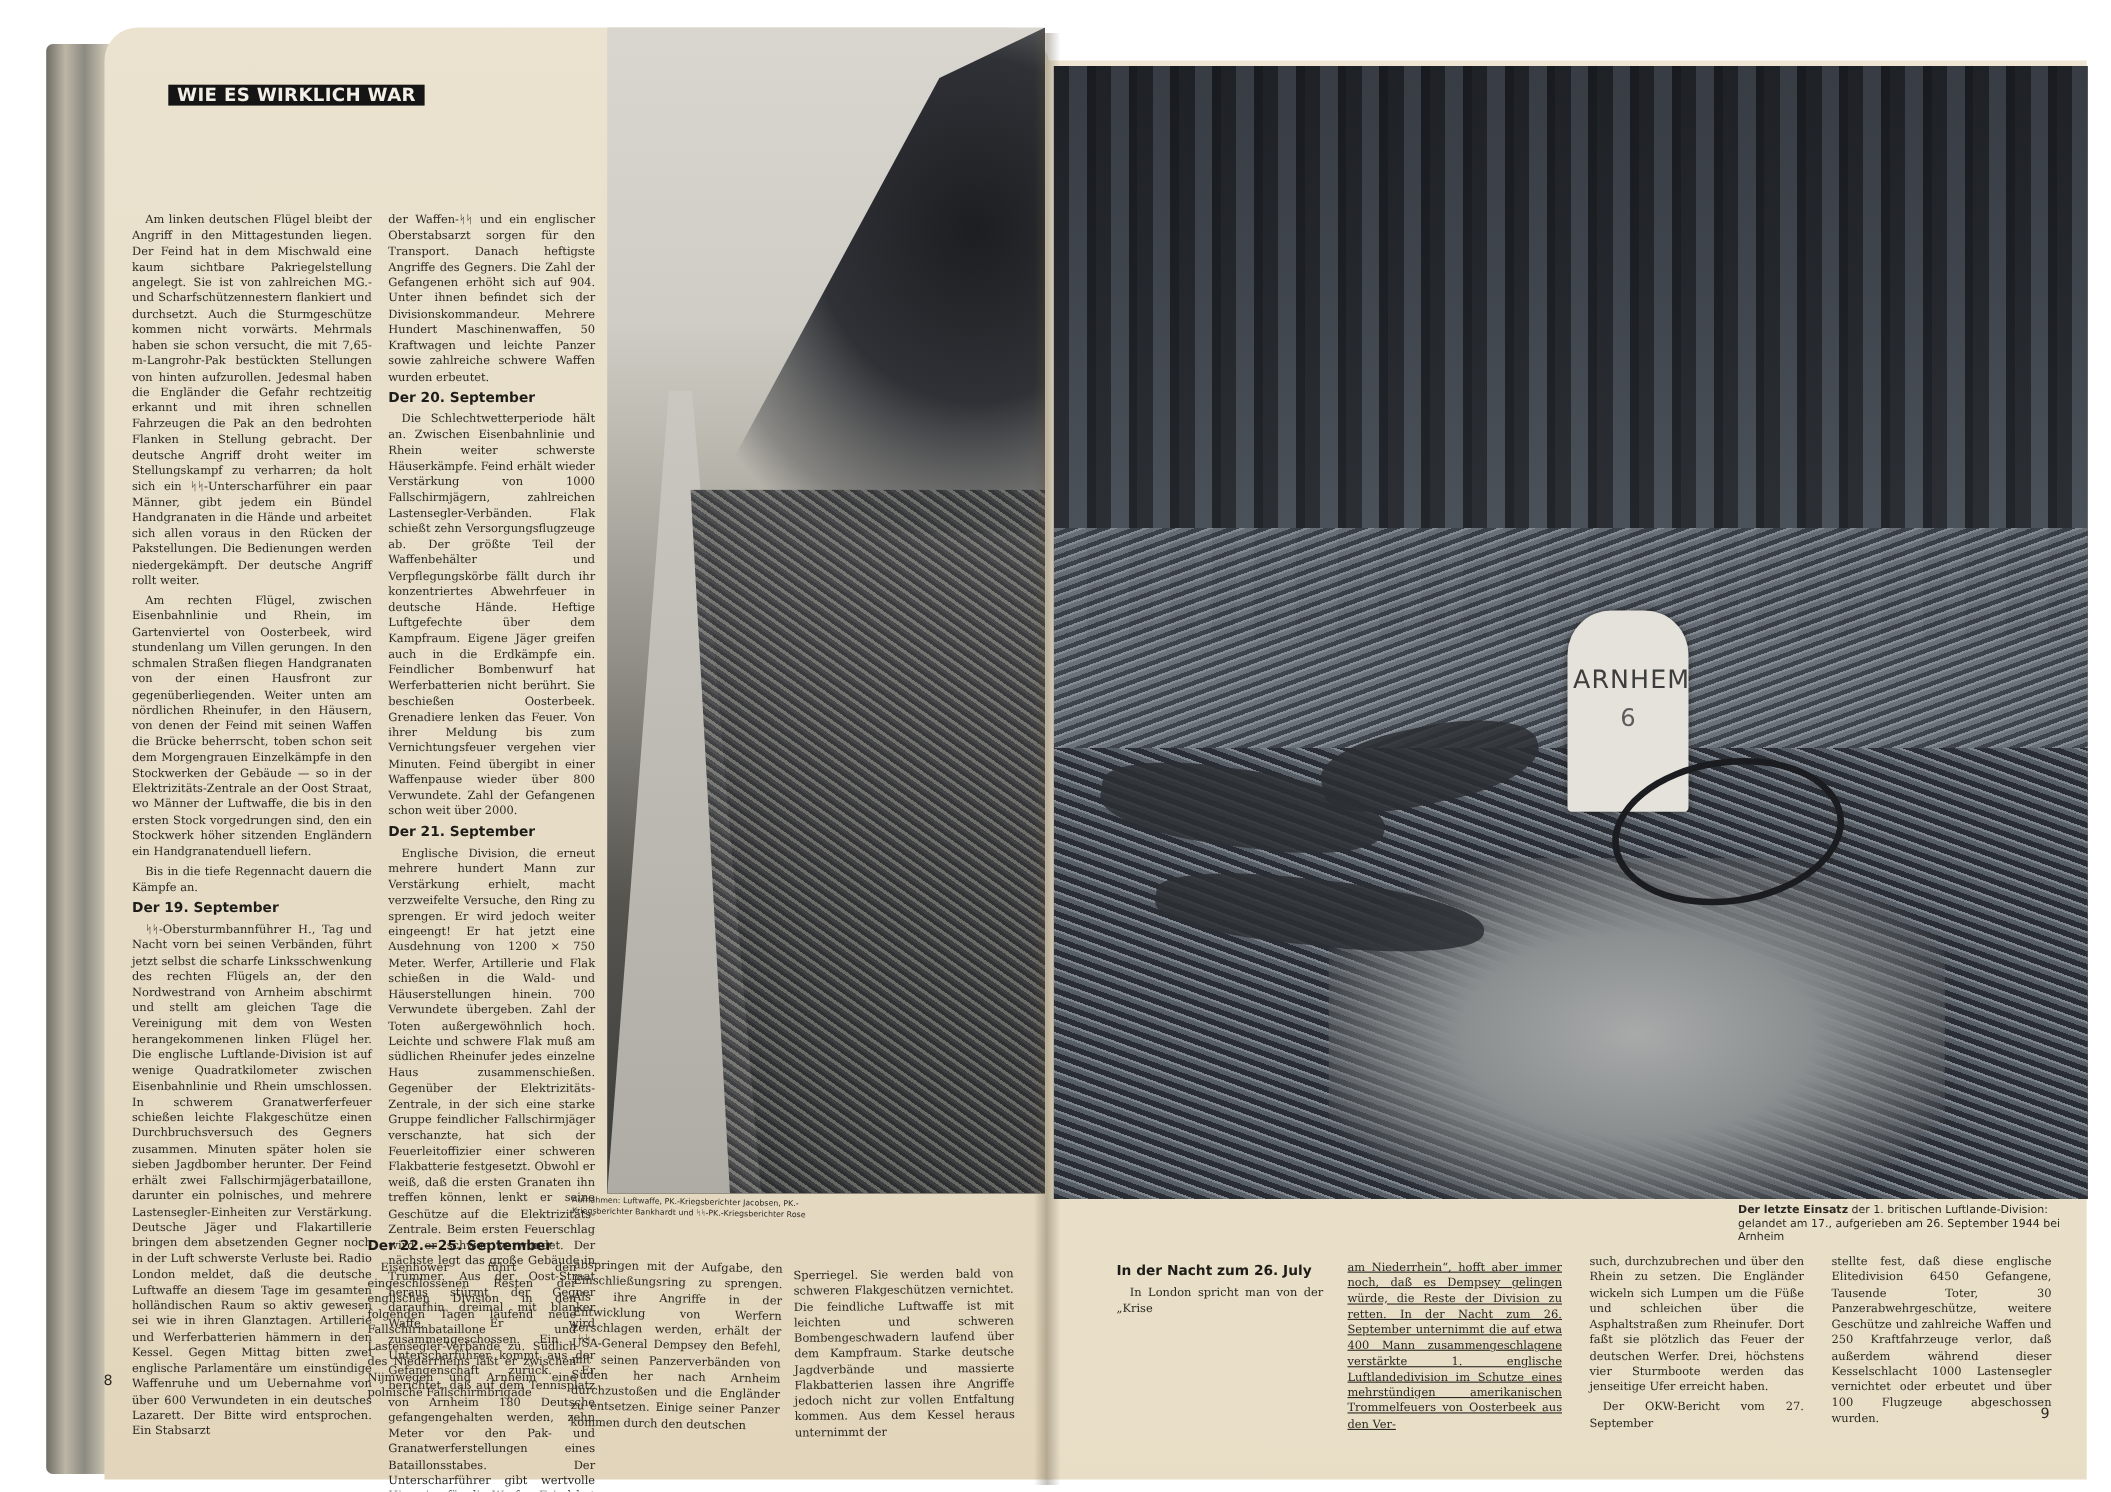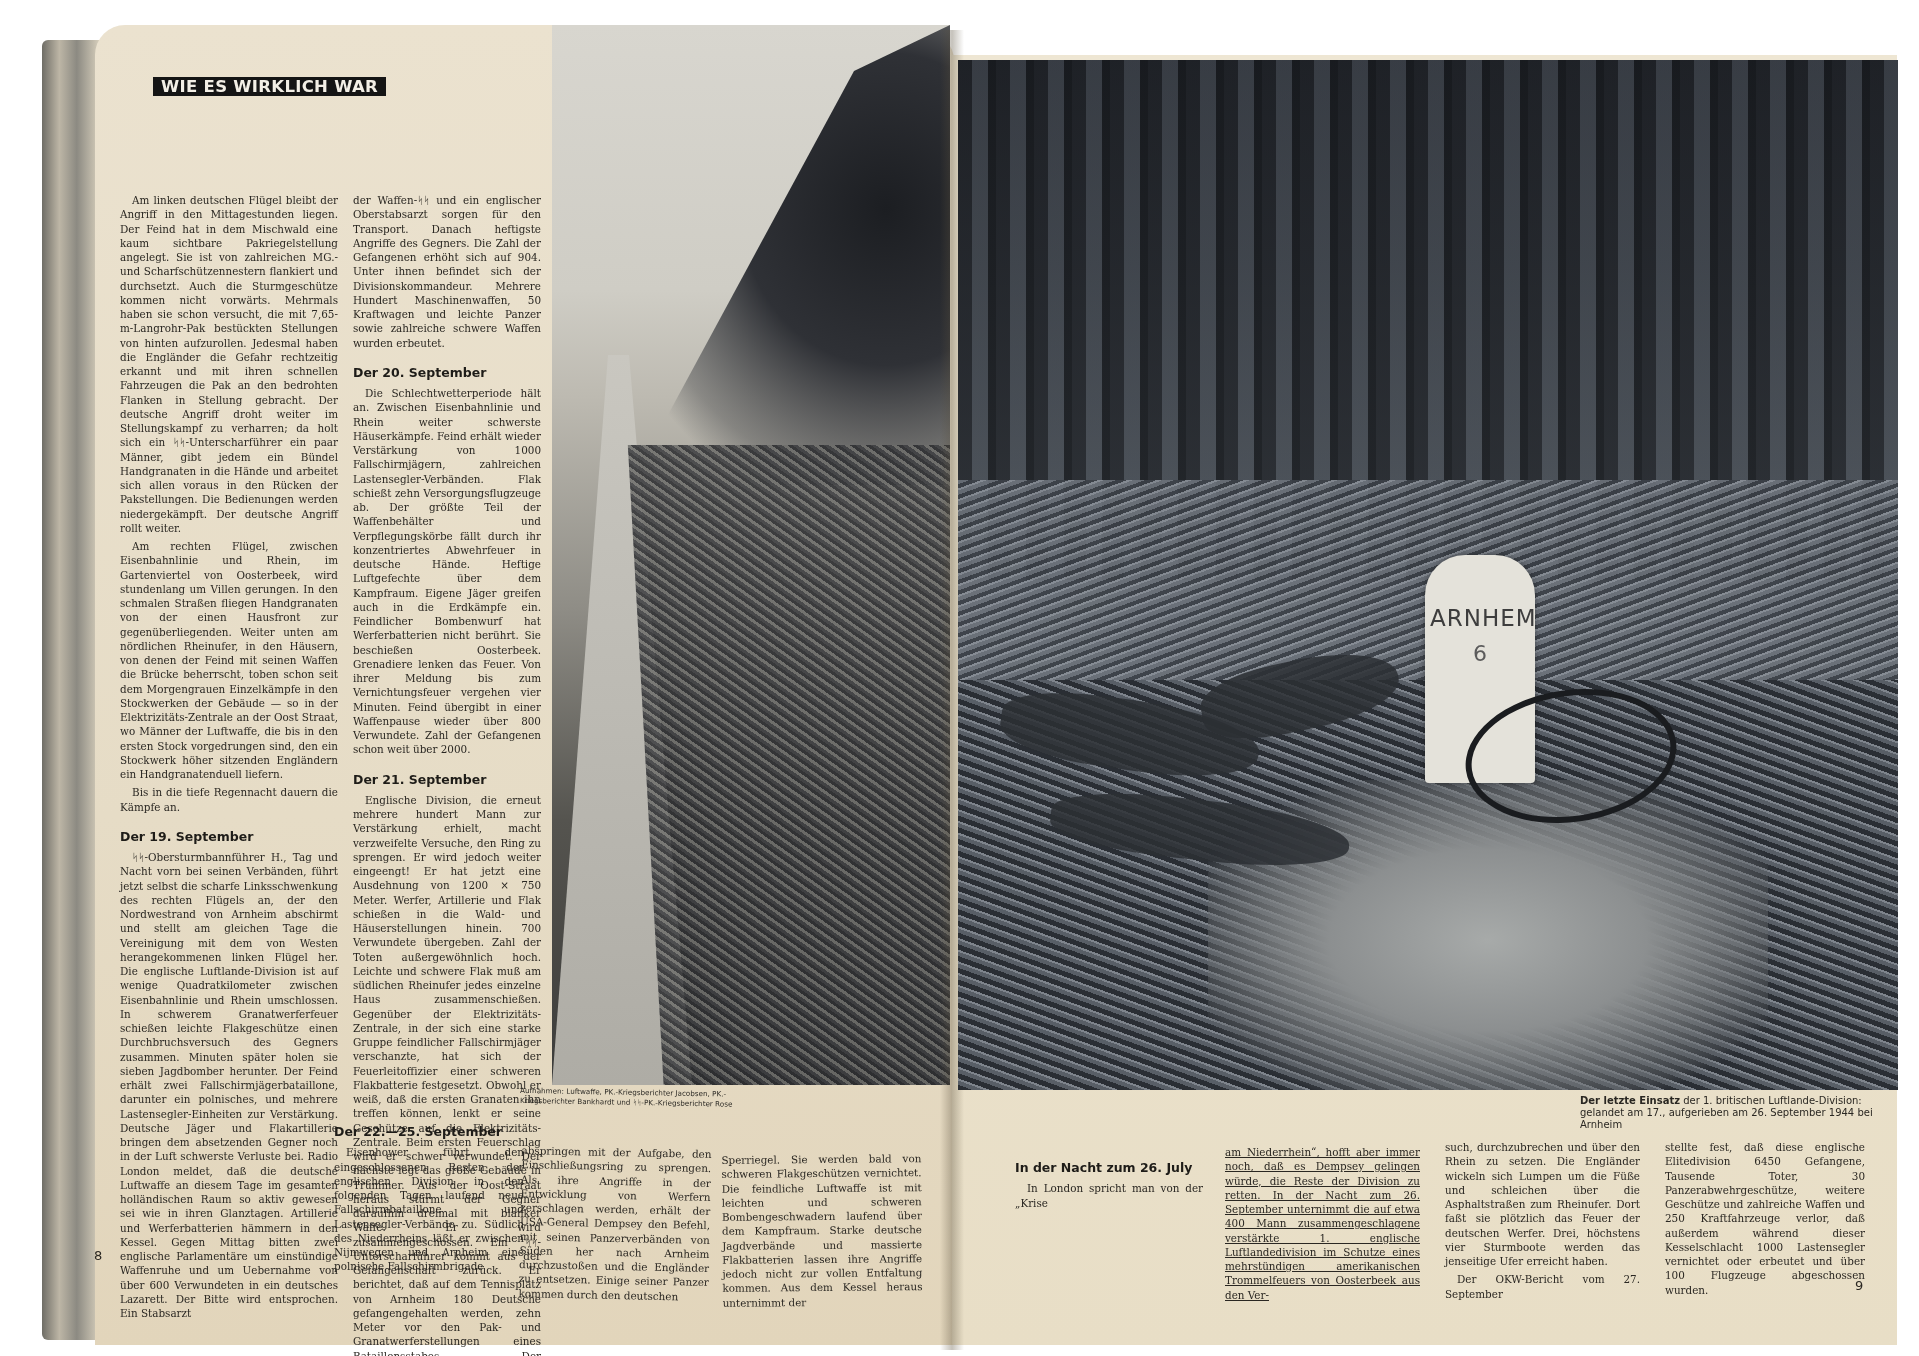--- a/index.html
+++ b/index.html
@@ -15,21 +15,21 @@
   .right-page { position:absolute; left:952px; top:55px; width:945px; height:1290px;
     background:linear-gradient(180deg,#eee6d3 0%,#e8dec6 100%); }
   .gutter { position:absolute; left:940px; top:30px; width:24px; height:1320px;
     background:linear-gradient(90deg,rgba(90,80,60,0.0),rgba(90,80,60,0.35),rgba(90,80,60,0.0)); }
 
   .headline-box { position:absolute; left:153px; top:77px; background:#151515; color:#f3efe6;
     padding:0 8px; font-family:"DejaVu Sans", sans-serif; font-weight:bold; font-size:16.5px; letter-spacing:0.3px; }
 
   .col { position:absolute; font-size:10.4px; line-height:14.25px; color:#2a2722; text-align:justify; hyphens:manual; }
   .col p { margin:0 0 4px 0; text-indent:12px; }
-  .col h3 { margin:16px 0 6px 0; font-family:"DejaVu Sans", sans-serif; font-weight:bold; font-size:12.5px; color:#1e1c18; text-indent:0; }
+  .col h3 { margin:3px 0 6px 0; font-family:"DejaVu Sans", sans-serif; font-weight:bold; font-size:12.5px; color:#1e1c18; text-indent:0; }
 
   
   .photo-left { position:absolute; left:552px; top:25px; width:398px; height:1060px; overflow:hidden;
     background:linear-gradient(180deg,#d8d6cf 0%,#cfcdc5 25%,#bdbab1 35%,#8f8d86 55%,#55544f 75%,#3b3b39 100%); }
   .photo-left .trees { position:absolute; right:0; top:0; width:320px; height:460px;
     background:radial-gradient(ellipse at 80% 40%,#1c1e22 0%,#2f3136 40%,rgba(60,62,66,0.4) 70%,rgba(0,0,0,0) 80%); clip-path:polygon(100% 0,100% 100%,0 100%,70% 10%); }
   .photo-left .road { position:absolute; left:0; top:330px; width:140px; height:730px;
     background:linear-gradient(180deg,#c9c7c0,#aeaca5); clip-path:polygon(40% 0,55% 0,100% 100%,0 100%); }
   .photo-left .verge { position:absolute; left:40px; top:420px; width:358px; height:640px;
     background:repeating-linear-gradient(35deg,#3c3d40 0 3px,#6e6e6b 3px 6px,#2b2c2f 6px 9px); opacity:0.85; clip-path:polygon(10% 0,100% 0,100% 100%,20% 100%); }
@@ -40,21 +40,21 @@
   .photo-right { position:absolute; left:958px; top:60px; width:940px; height:1030px; overflow:hidden;
     background:linear-gradient(180deg,#2e3239 0%,#3c4148 20%,#4e545b 40%,#616870 55%,#545a61 70%,#3a3f46 100%); }
   .photo-right .forest { position:absolute; left:0; top:0; width:100%; height:520px;
     background:repeating-linear-gradient(90deg,rgba(20,22,26,0.6) 0 14px,rgba(70,76,84,0.4) 14px 30px,rgba(15,17,20,0.7) 30px 38px); }
   .photo-right .bank { position:absolute; left:0; top:420px; width:100%; height:240px;
     background:repeating-linear-gradient(160deg,#6c727a 0 4px,#3b4047 4px 8px,#8a9098 8px 10px); opacity:0.9; }
   .photo-right .ground { position:absolute; left:0; top:620px; width:100%; height:410px;
     background:repeating-linear-gradient(20deg,#2a2e34 0 5px,#585e66 5px 9px,#7e848c 9px 11px); }
   .photo-right .path { position:absolute; left:250px; top:720px; width:560px; height:320px;
     background:radial-gradient(ellipse at 50% 50%,#a7aaa9 0%,#8c8f90 40%,rgba(90,94,98,0.4) 75%,rgba(0,0,0,0) 80%); }
-  .milestone { position:absolute; left:1425px; top:555px; width:110px; height:228px; background:#e4e2da;
+  .milestone { position:absolute; left:1425px; top:555px; width:110px; height:183px; background:#e4e2da;
     border-radius:40px 40px 4px 4px; box-shadow:0 0 6px rgba(0,0,0,0.4); }
   .milestone .label { position:absolute; left:5px; top:50px; width:100px; text-align:center; font-family:"DejaVu Sans", sans-serif;
     font-size:23px; color:#3d3d3d; letter-spacing:1px; }
   .milestone .num { position:absolute; left:0; top:86px; width:110px; text-align:center; font-family:"DejaVu Sans", sans-serif; font-size:22px; color:#5b5b5b; }
   .bike-wheel { position:absolute; left:1465px; top:690px; width:200px; height:120px; border:6px solid #1a1c1f; border-radius:50%; transform:rotate(-8deg); }
   .figure { position:absolute; background:#2b2f34; border-radius:40% 50% 45% 40%; opacity:0.85; }
 
   .caption { position:absolute; left:1580px; top:1095px; width:320px; font-family:"DejaVu Sans", sans-serif; font-size:10px; line-height:12px; color:#2a2722; }
   .caption b { font-weight:bold; }
 

